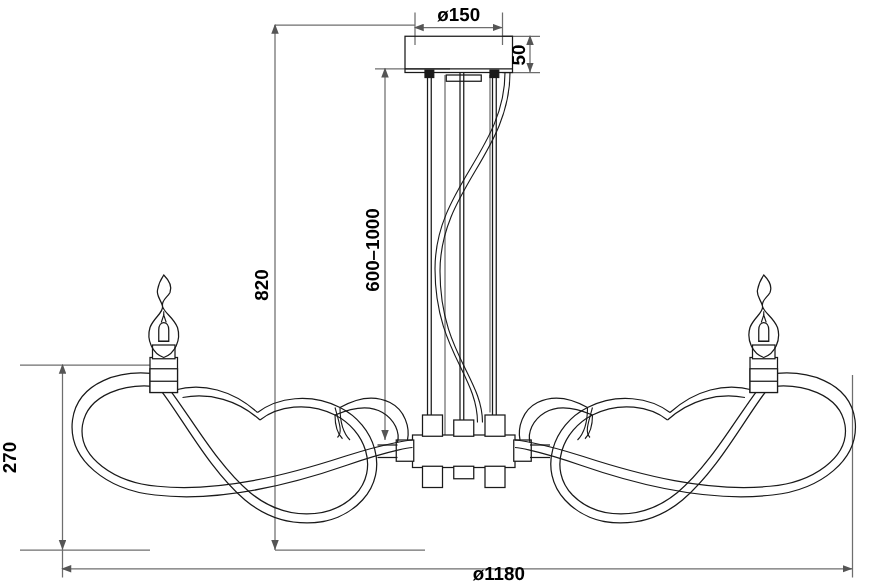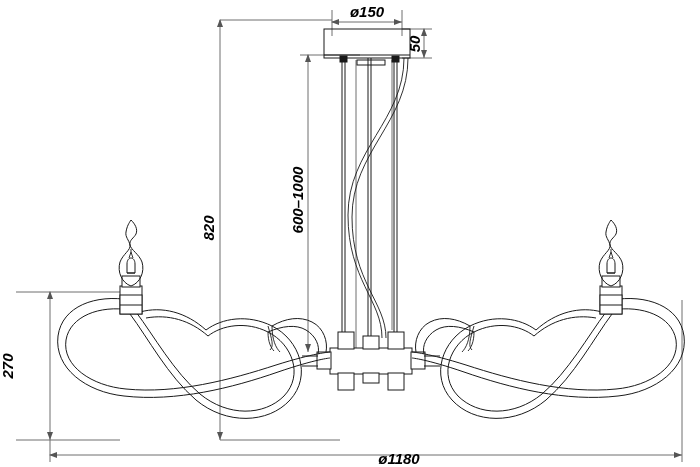--- a/index.html
+++ b/index.html
@@ -1,18 +1,18 @@
 <!DOCTYPE html>
 <html><head>
 <meta charset="utf-8">
 <style>
   html,body{margin:0;padding:0;background:#ffffff;}
   body{width:700px;height:467px;position:relative;overflow:hidden;
        font-family:"Liberation Sans", sans-serif;color:#000;}
-  #sheet{position:absolute;left:0;top:0;width:700px;height:467px;font-style:italic;}
+  #sheet{position:absolute;left:0;top:0;width:700px;height:467px;}
   svg{display:block;}
   .dimtext{font-family:"Liberation Sans", sans-serif;font-weight:bold;font-size:15px;fill:#000;}
   .dimtext-v{font-family:"Liberation Sans", sans-serif;font-weight:bold;font-size:15px;fill:#000;}
 </style>
 </head>
 <body>
 
 <div id="sheet">
 <svg width="700" height="467" viewBox="0 0 700 467">
 

